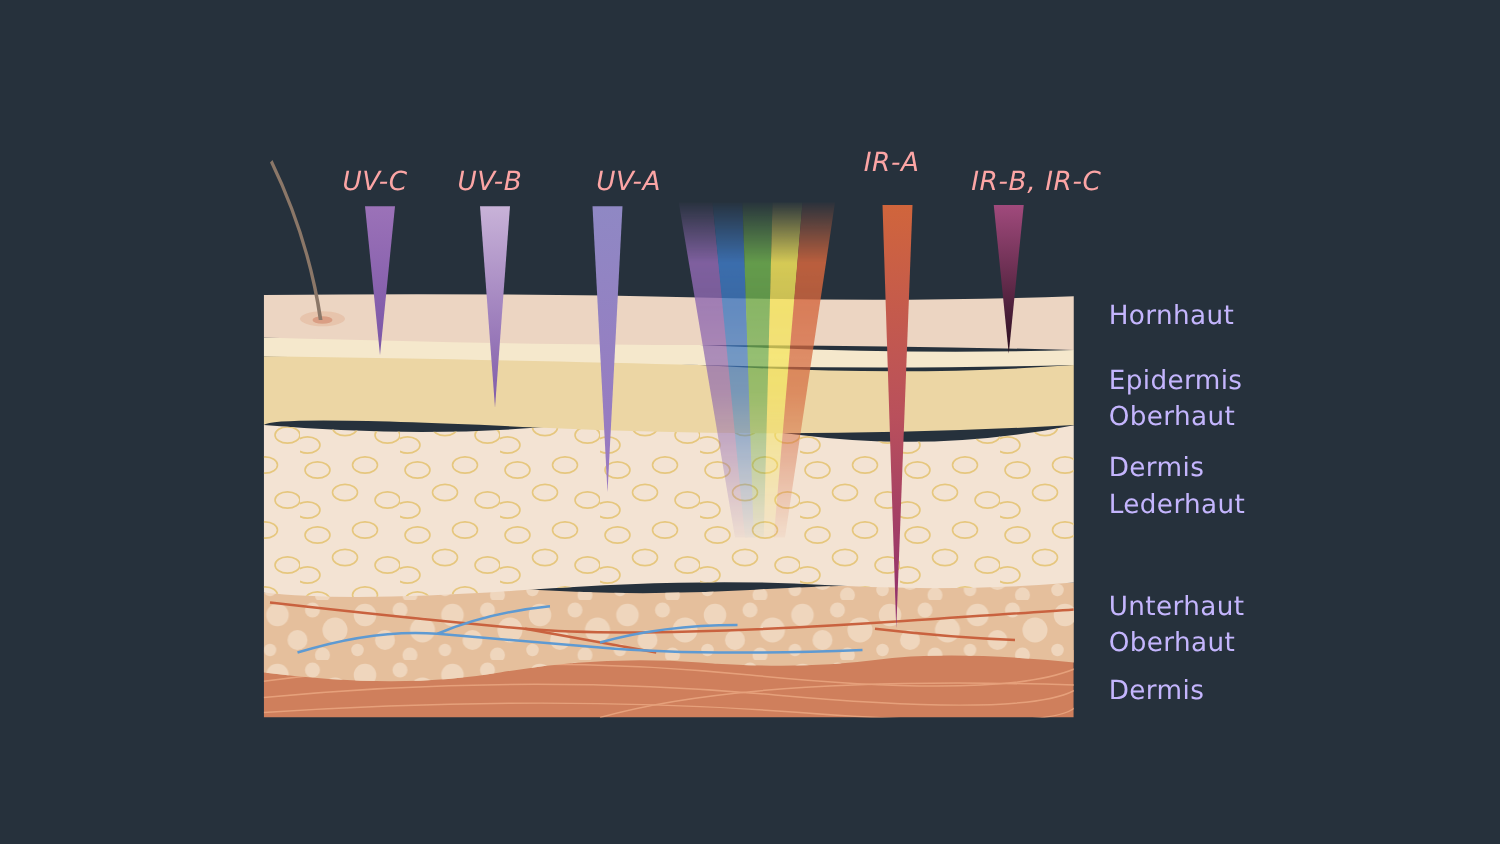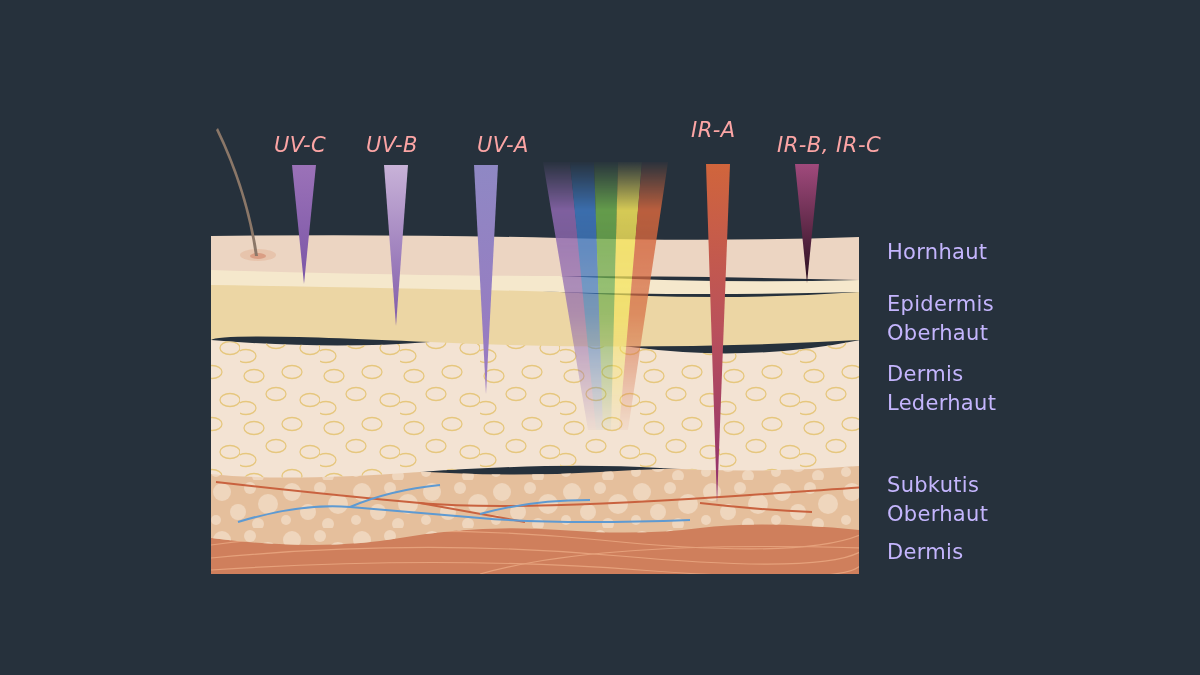--- a/index.html
+++ b/index.html
@@ -126,18 +126,18 @@
 </div>
 <div class="layer-label" style="top:290px;">
   <div>Epidermis</div>
   <div>Oberhaut</div>
 </div>
 <div class="layer-label" style="top:360px;">
   <div>Dermis</div>
   <div>Lederhaut</div>
 </div>
 <div class="layer-label" style="top:471px;">
-  <div>Subkutis</div>
+  <div>Unterhaut</div>
   <div>Oberhaut</div>
 </div>
 <div class="layer-label" style="top:538px;">
   <div>Dermis</div>
 </div>
 
 </body></html>

